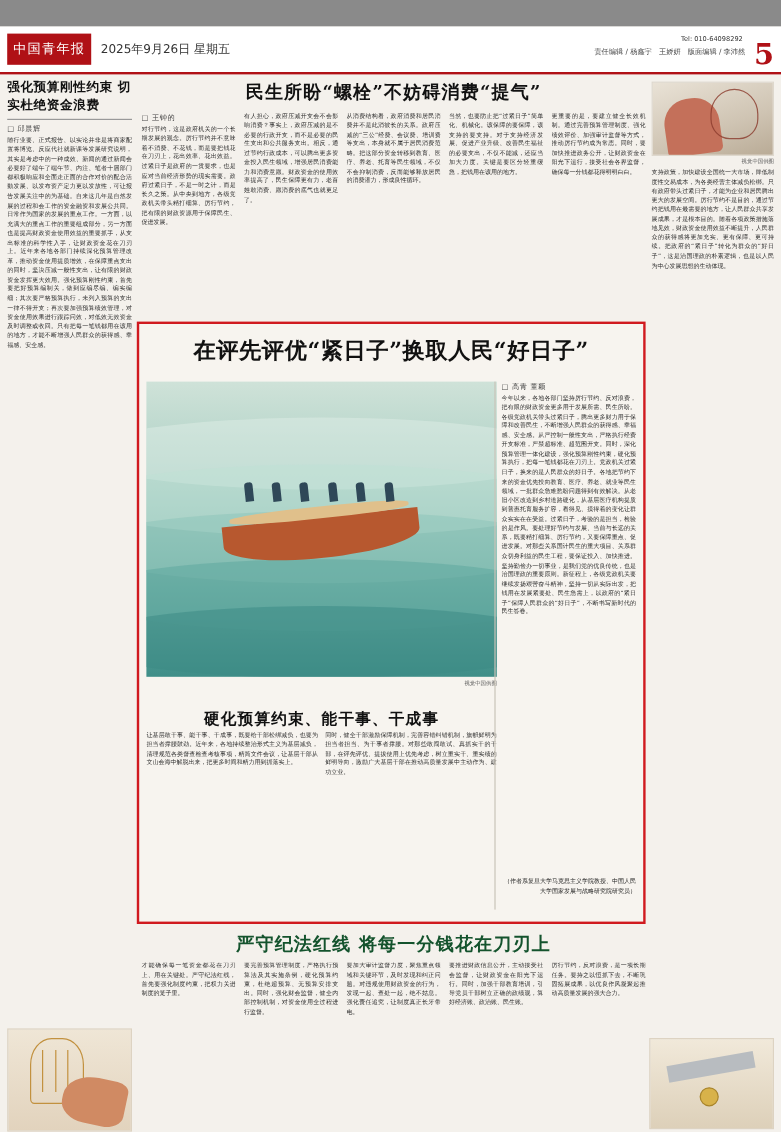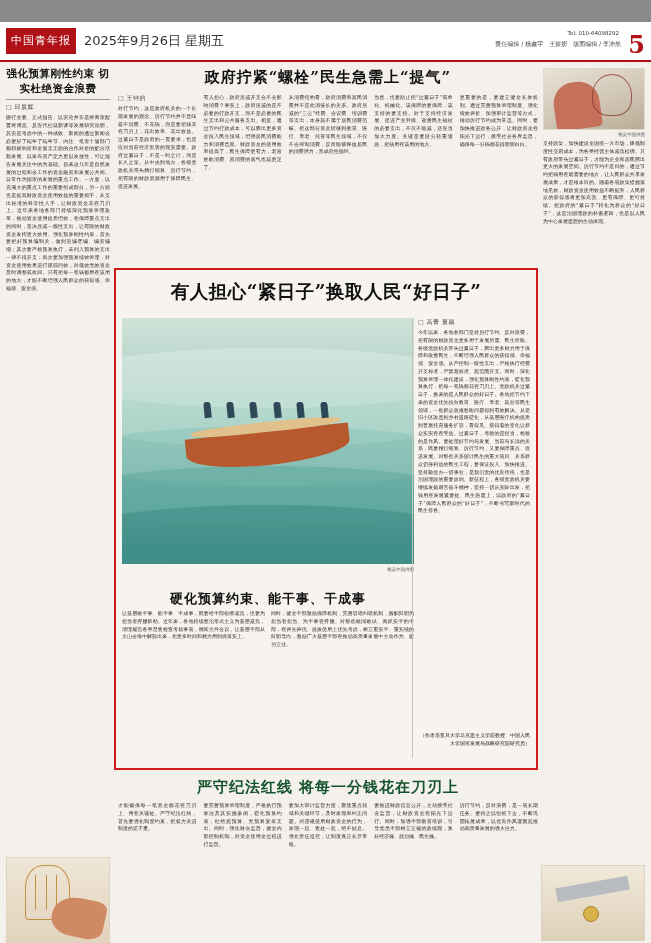--- a/index.html
+++ b/index.html
@@ -35,21 +35,21 @@
     height: 26px;
     background: #b01116;
     color: #fff;
     font-size: 11px;
     line-height: 26px;
     text-align: center;
     letter-spacing: 1px;
     font-family: "DejaVu Serif", "Liberation Serif", serif;
   }
   .issue-date {
-    font-size: 13px;
+    font-size: 10px;
     color: #333;
     margin-left: 8px;
     white-space: nowrap;
   }
   .section-title {
     position: absolute;
     left: 0; right: 0;
     top: 6px;
     text-align: center;
     font-size: 17px;
@@ -116,21 +116,20 @@
     position: absolute;
     left: 6px; top: 44px;
     width: 104px;
     height: 890px;
   }
   .left-head {
     font-size: 10.5px;
     font-weight: bold;
     line-height: 1.45;
     color: #111;
-    text-align: center;
     font-family: "DejaVu Serif", "Liberation Serif", serif;
     letter-spacing: .5px;
   }
 
   
   .top-headline {
     position: absolute;
     left: 118px; top: 46px;
     width: 420px;
     text-align: center;
@@ -460,21 +459,21 @@
     <div class="cage">
       <div class="cage-bar" style="left:20%"></div>
       <div class="cage-bar" style="left:45%"></div>
       <div class="cage-bar" style="left:70%"></div>
     </div>
     <div class="hand2"></div>
   </div>
   <div class="bl-cap">视觉中国供图</div>
   <div class="left-author">（作者系上海财经大学财税研究院教授）</div>
 
-  <div class="top-headline">政府拧紧“螺栓”民生急需上“提气”</div>
+  <div class="top-headline">民生所盼“螺栓”不妨碍消费“提气”</div>
   <div class="topcols">
     <div class="col">
       <div class="hdr-mark">□ 王钟的</div>
       <div class="col-text" style="height:152px;">对行节约，这是政府机关的一个长期发展的观念。厉行节约并不意味着不消费、不花钱，而是要把钱花在刀刃上，花出效率、花出效益。过紧日子是政府的一贯要求，也是应对当前经济形势的现实需要。政府过紧日子，不是一时之计，而是长久之策。从中央到地方，各级党政机关带头精打细算、厉行节约，把有限的财政资源用于保障民生、促进发展。</div>
     </div>
     <div class="col">
         <div class="col-text" style="height:166px;">有人担心，政府压减开支会不会影响消费？事实上，政府压减的是不必要的行政开支，而不是必要的民生支出和公共服务支出。相反，通过节约行政成本，可以腾出更多资金投入民生领域，增强居民消费能力和消费意愿。财政资金的使用效率提高了，民生保障更有力，老百姓敢消费、愿消费的底气也就更足了。</div>
       </div>
     <div class="col">
         <div class="col-text" style="height:166px;">从消费结构看，政府消费和居民消费并不是此消彼长的关系。政府压减的“三公”经费、会议费、培训费等支出，本身就不属于居民消费范畴。把这部分资金转移到教育、医疗、养老、托育等民生领域，不仅不会抑制消费，反而能够释放居民的消费潜力，形成良性循环。</div>
@@ -490,21 +489,21 @@
   <div class="top-photo">
     <div class="photo-box">
       <div class="hand"></div>
       <div class="wires"></div>
     </div>
     <div class="cap">视觉中国供图</div>
     <div class="top-photo-text">支持政策，加快建设全国统一大市场，降低制度性交易成本，为各类经营主体减负松绑。只有政府带头过紧日子，才能为企业和居民腾出更大的发展空间。厉行节约不是目的，通过节约把钱用在最需要的地方，让人民群众共享发展成果，才是根本目的。随着各项政策措施落地见效，财政资金使用效益不断提升，人民群众的获得感将更加充实、更有保障、更可持续。把政府的“紧日子”转化为群众的“好日子”，这是治国理政的朴素逻辑，也是以人民为中心发展思想的生动体现。</div>
   </div>
 
   <div class="feature">
-    <div class="feature-title">有人担心“紧日子”换取人民“好日子”</div>
+    <div class="feature-title">在评先评优“紧日子”换取人民“好日子”</div>
     <div class="feature-body">
       <div class="illus-wrap">
         <div class="illus">
           <div class="wave w5"></div>
           <div class="wave w1"></div>
           <div class="wave w2"></div>
           <div class="wave w3"></div>
           <div class="wave w4"></div>
           <div class="boat"></div>
           <div class="rower" style="left:28%"></div>

